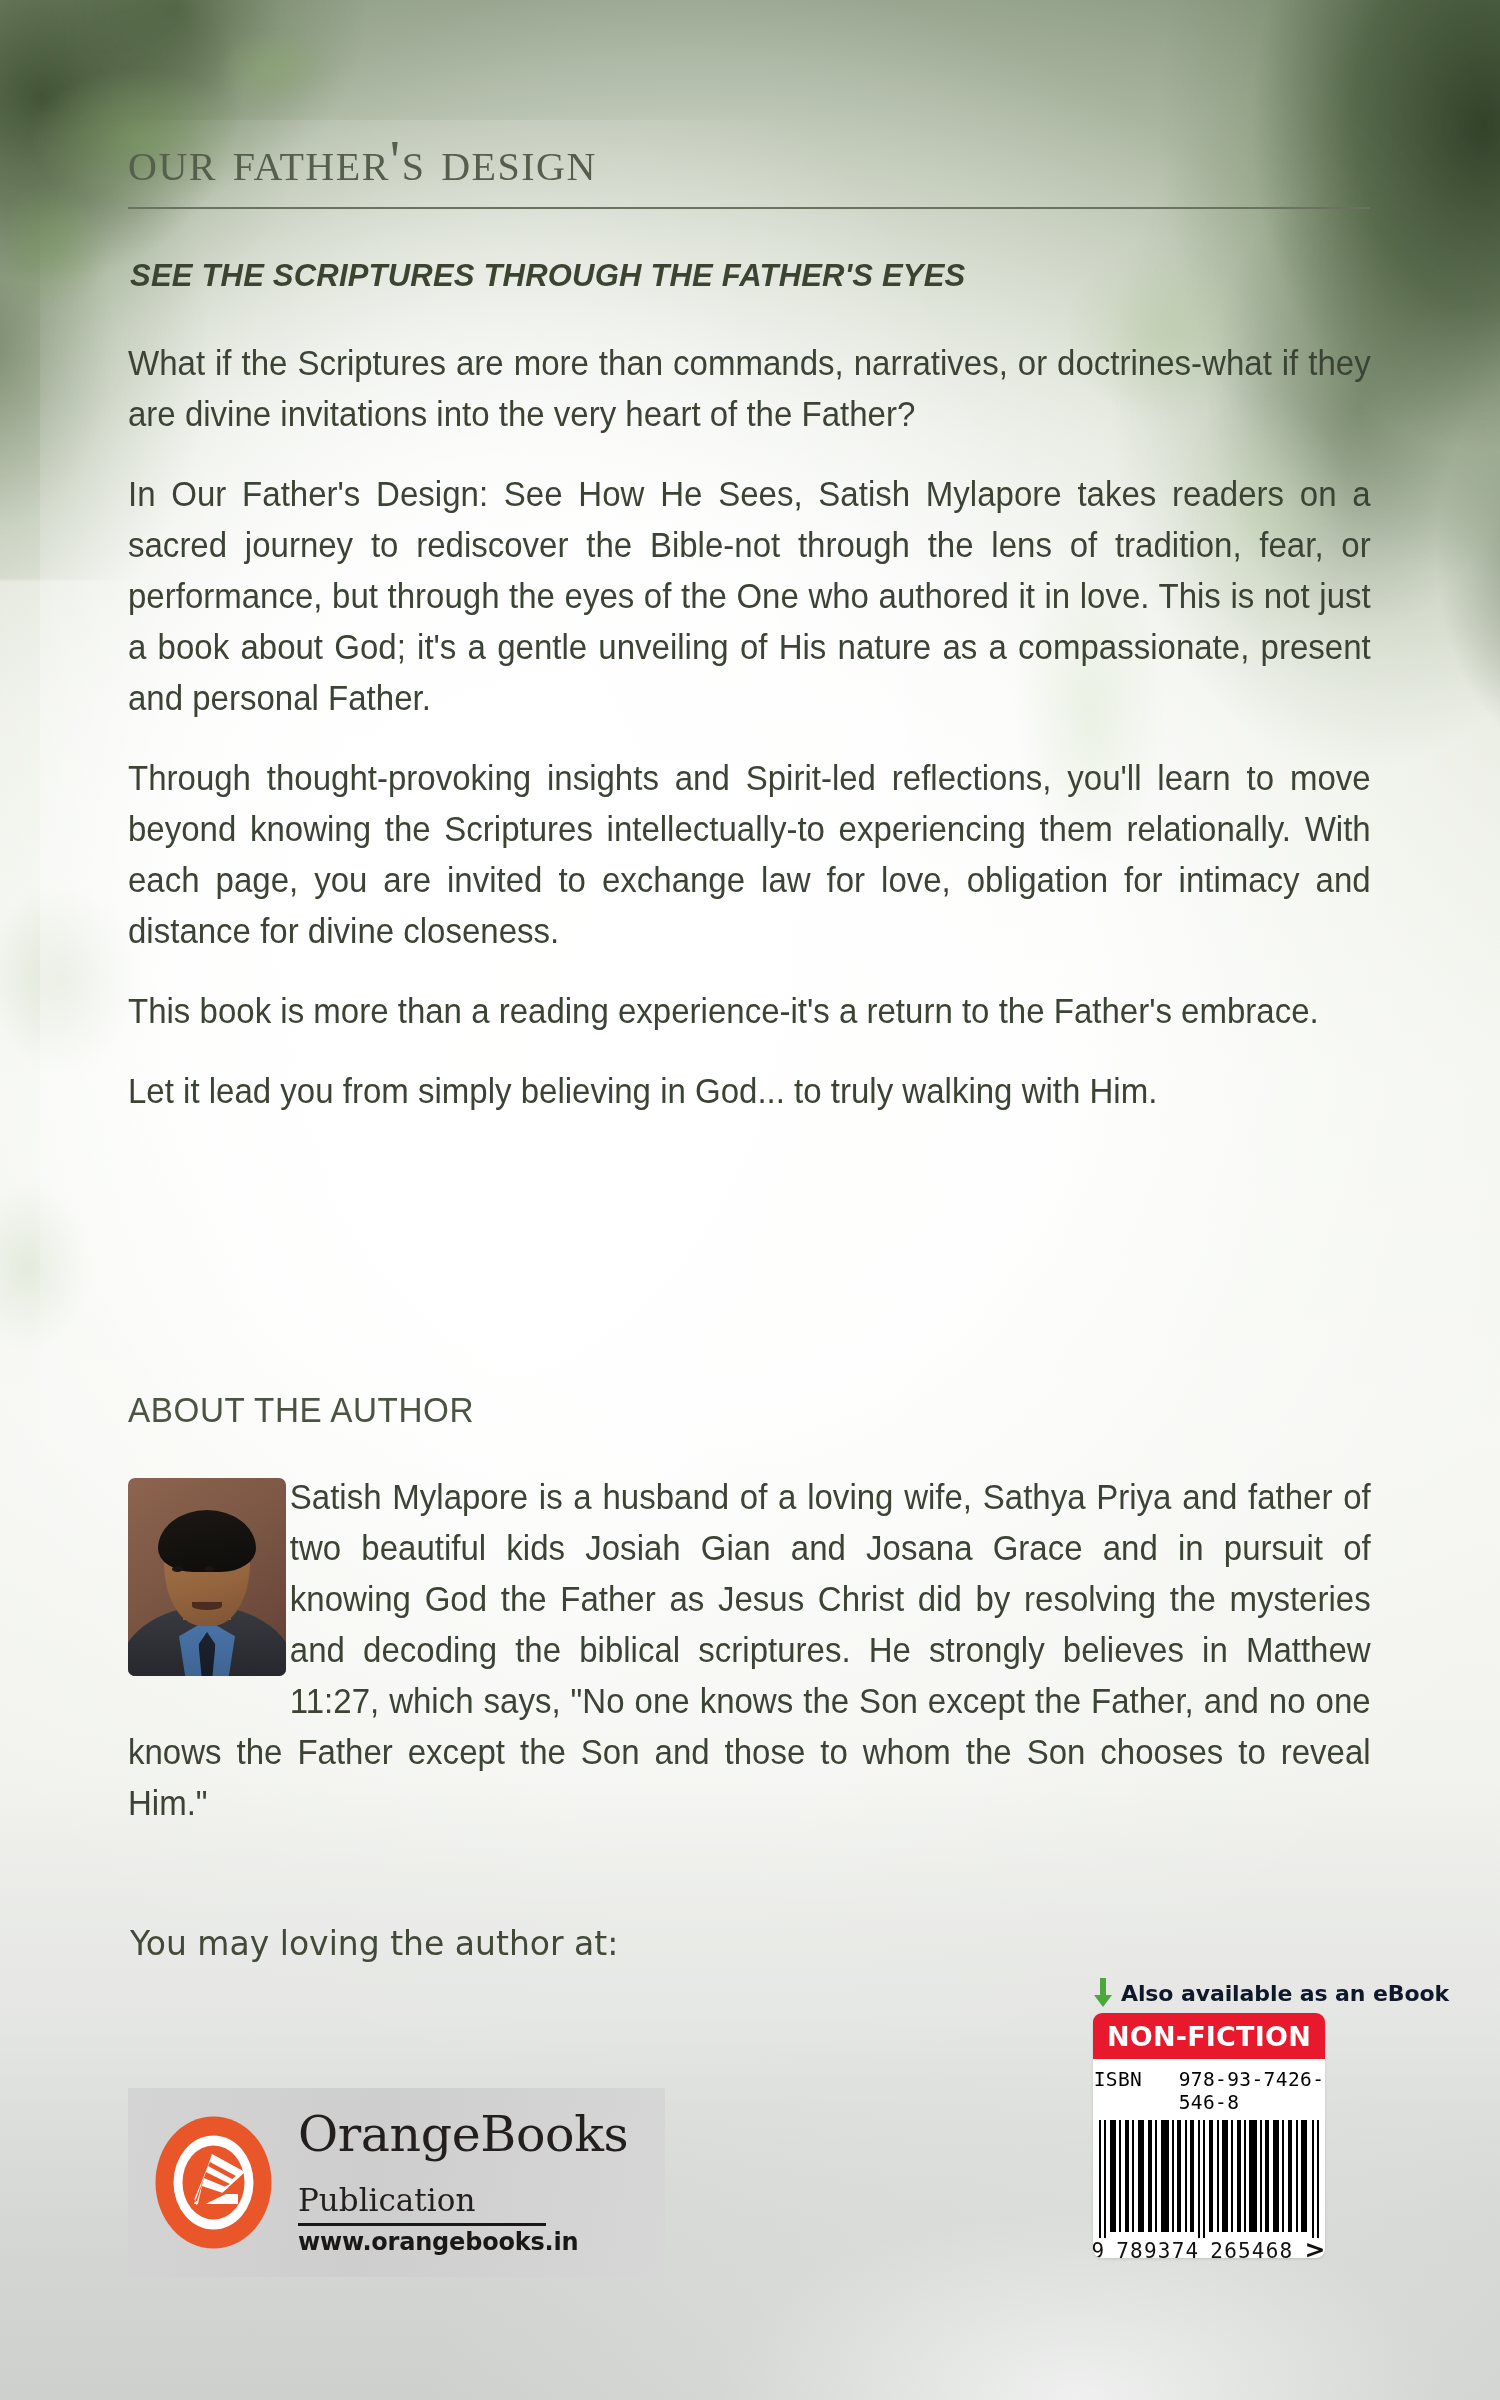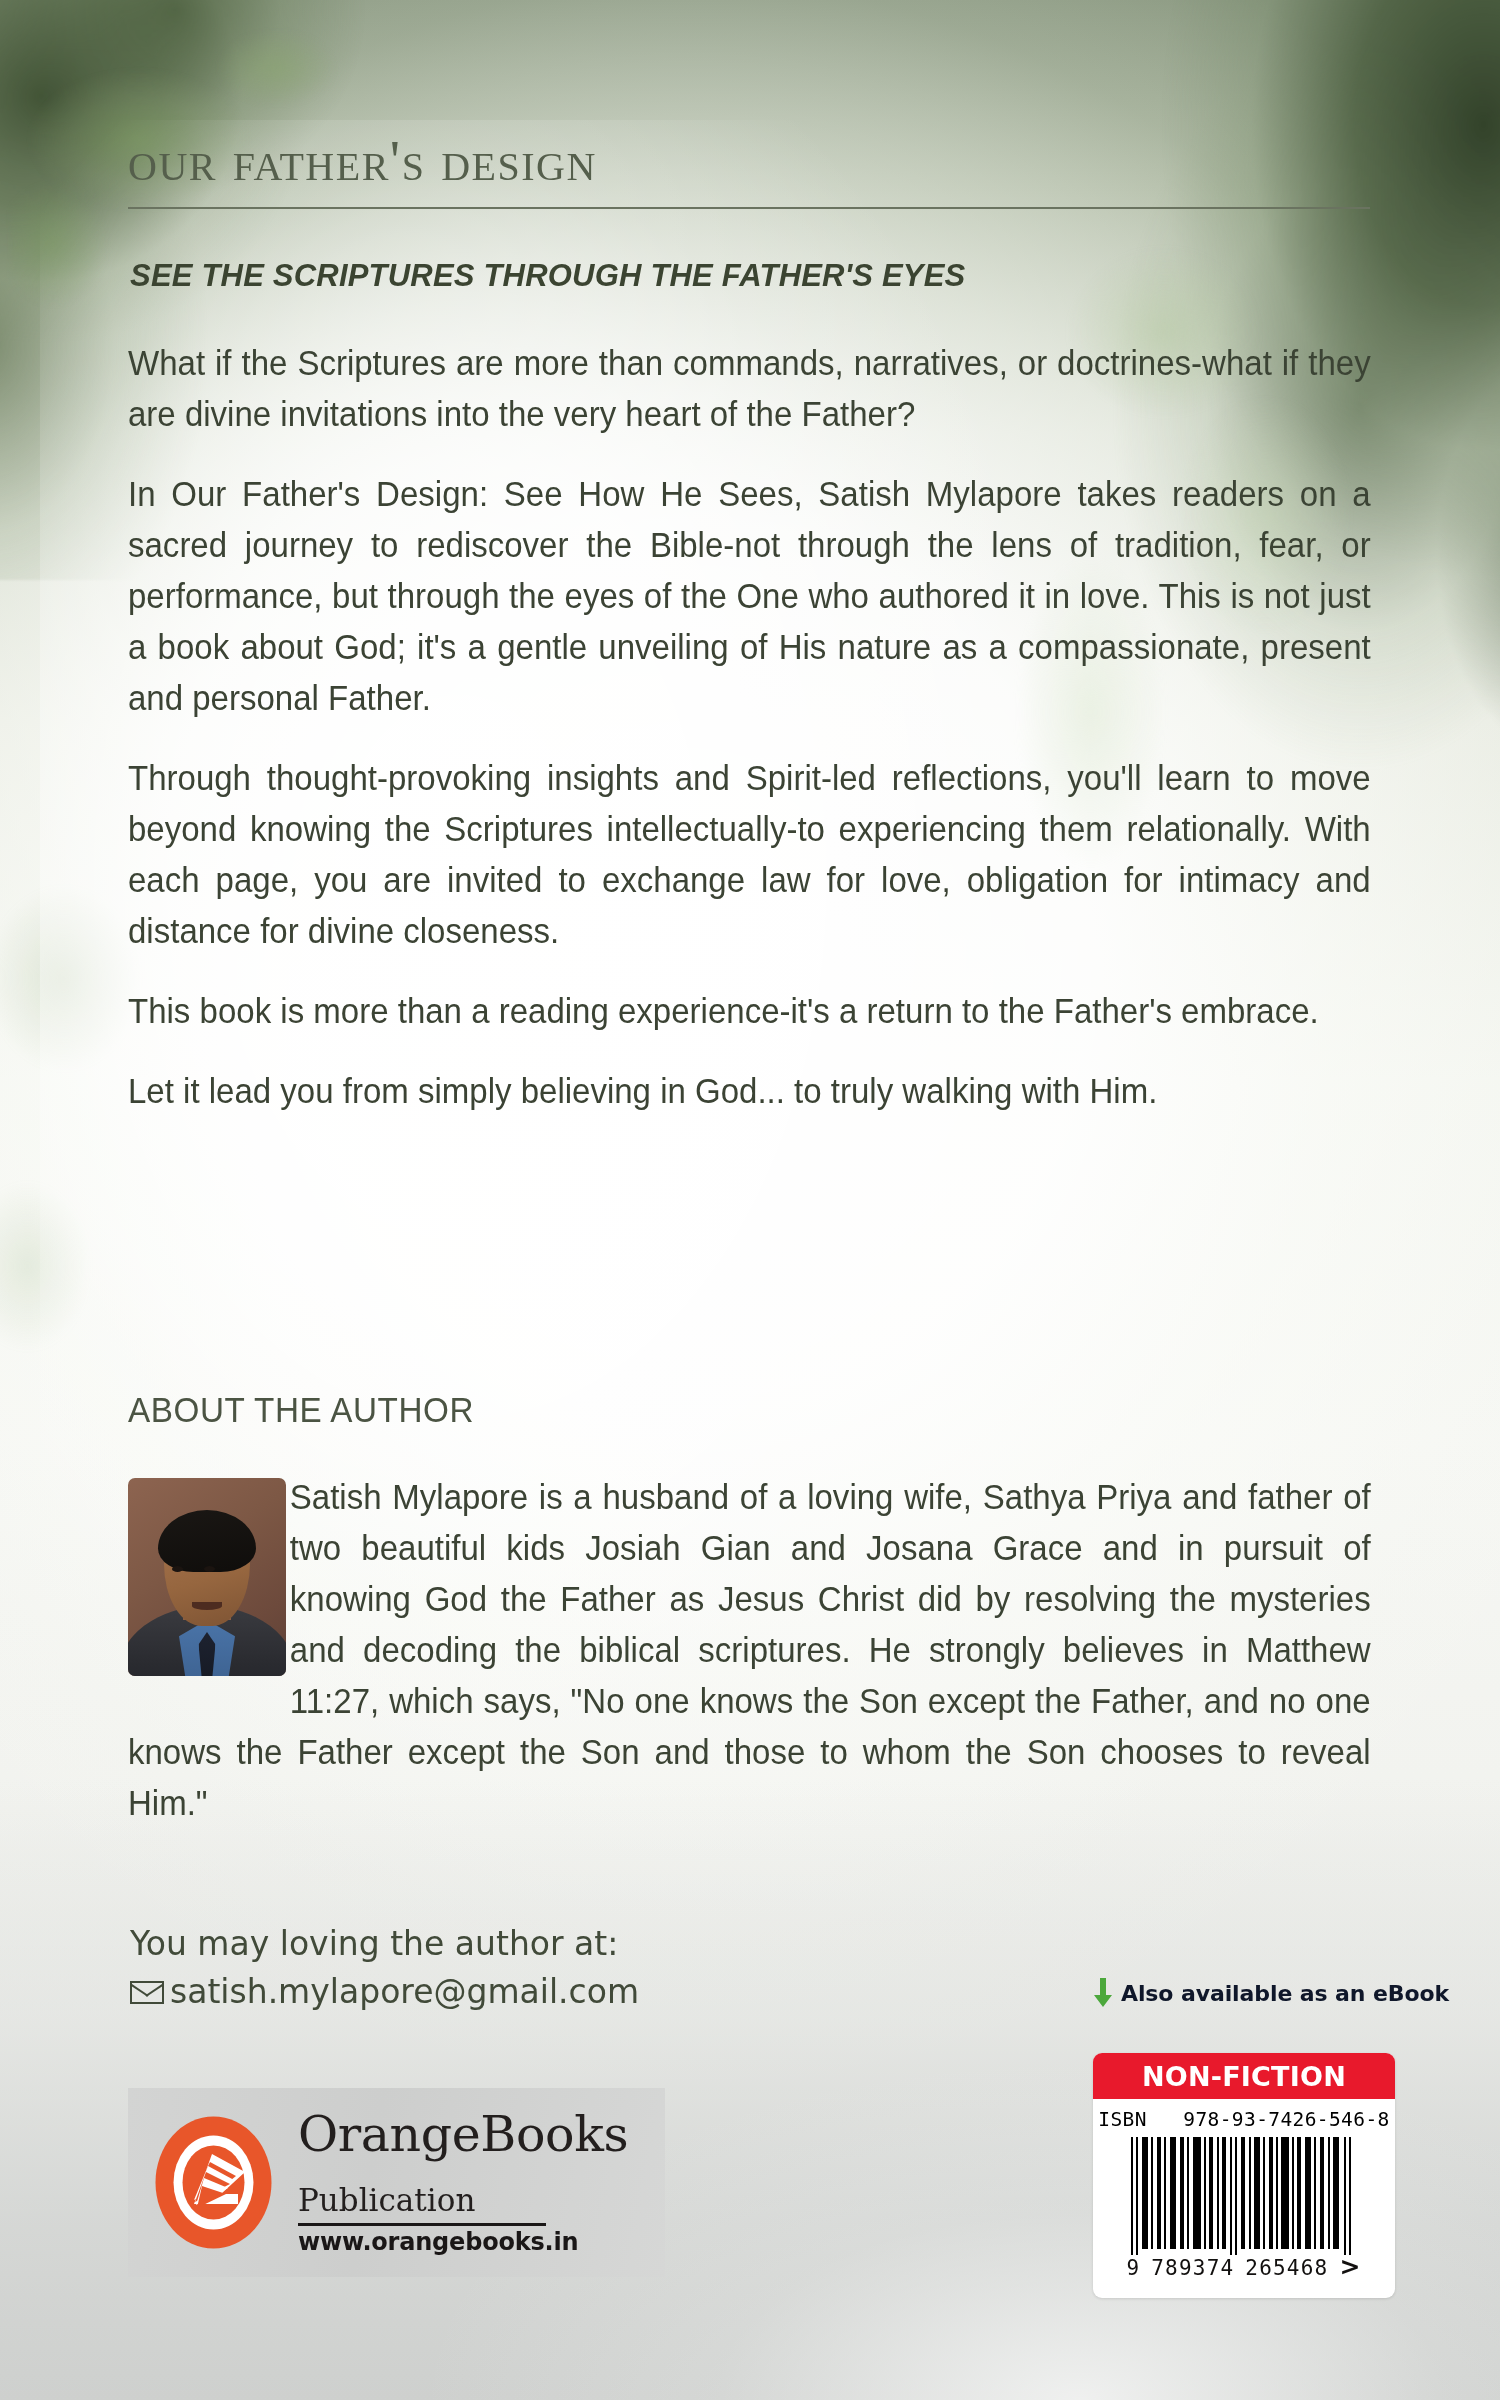--- a/index.html
+++ b/index.html
@@ -389,27 +389,26 @@
     font-weight: bold;
     font-size: 22px;
     color: #0f172a;
     letter-spacing: -0.1px;
   }
 
   .barcode-card {
     position: absolute;
     left: 1093px;
     top: 2013px;
-    width: 302px;
+    width: 232px;
     height: 245px;
     background: #ffffff;
     border-radius: 9px;
     overflow: hidden;
     box-shadow: 0 1px 3px rgba(0,0,0,0.12);
-    margin-top: 40px;
   }
   .nonfiction {
     width: 100%;
     height: 46px;
     background: #e8192c;
     color: #ffffff;
     font-family: "DejaVu Sans", sans-serif;
     font-weight: bold;
     font-size: 27px;
     letter-spacing: 0.2px;
@@ -489,24 +488,20 @@
         <div class="ph-hair"></div>
         <div class="ph-eye l"></div>
         <div class="ph-eye r"></div>
         <div class="ph-mouth"></div>
       </div>
       <p class="author-text">Satish Mylapore is a husband of a loving wife, Sathya Priya and father of two beautiful kids Josiah Gian and Josana Grace and in pursuit of knowing God the Father as Jesus Christ did by resolving the mysteries and decoding the biblical scriptures. He strongly believes in Matthew 11:27, which says, "No one knows the Son except the Father, and no one knows the Father except the Son and those to whom the Son chooses to reveal Him."</p>
     </div>
 
     <div class="reach">
       <div>You may loving the author at:</div>
-      <div class="reach-line2">
-        <span class="mail-icon"></span>
-        <span>satish.mylapore@gmail.com</span>
-      </div>
     </div>
 
     <div class="logo-box">
       <div class="logo-mark">
         <svg viewBox="0 0 127 145" width="127" height="145" aria-hidden="true">
           <ellipse cx="63.5" cy="72.5" rx="58" ry="66" fill="#E8562A"></ellipse>
           <ellipse cx="63.5" cy="72.5" rx="40" ry="47" fill="#ffffff"></ellipse>
           <ellipse cx="63.5" cy="72.5" rx="31" ry="37" fill="#E8562A"></ellipse>
           <path d="M62 44 L95 62 L71 84 L88 84 L88 94 L44 94 Z" fill="#ffffff"></path>
           <path d="M60 52 L86 66 L66 82 L42 88 Z" fill="#E8562A"></path>

